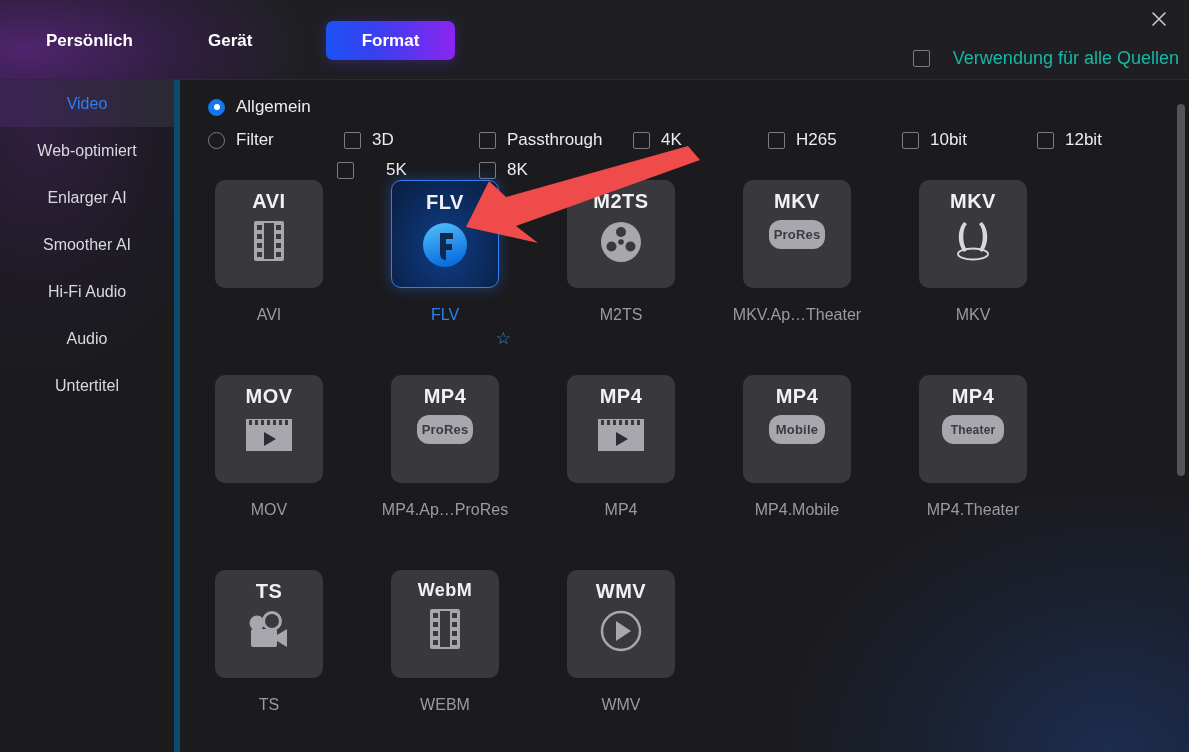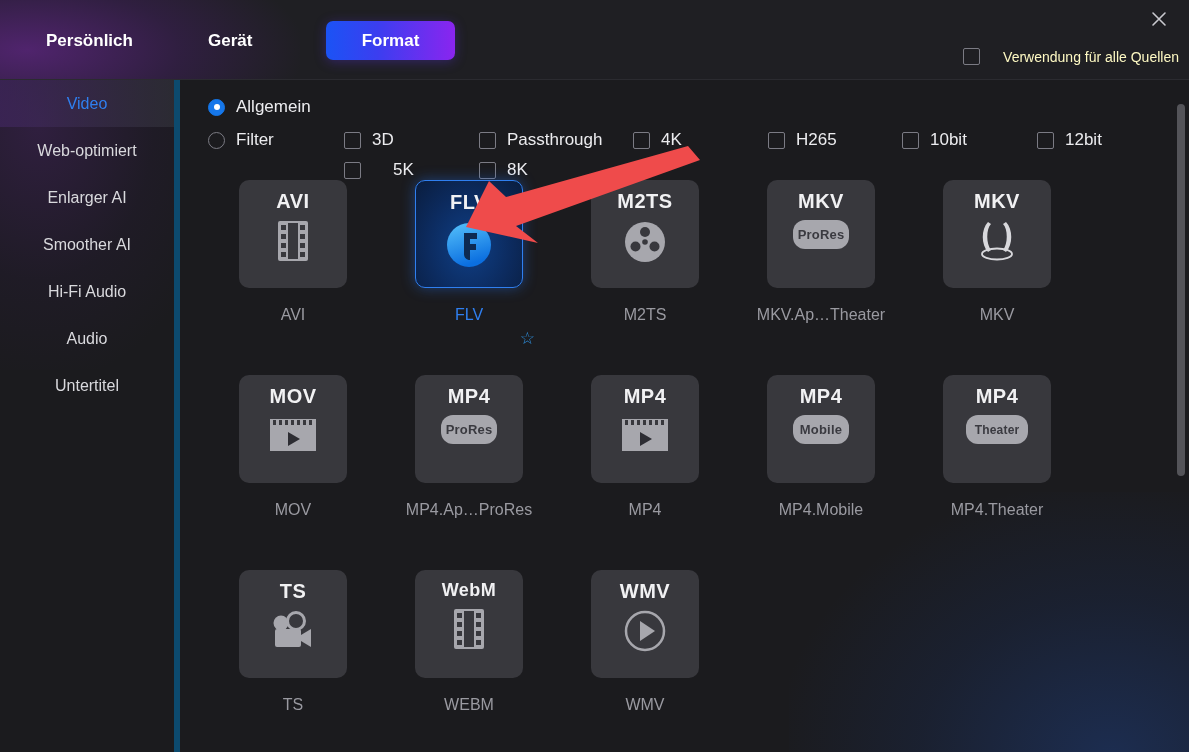--- a/index.html
+++ b/index.html
@@ -54,21 +54,21 @@
     position: absolute; right: 12px; top: 3px;
     width: 36px; height: 32px;
     display: flex; align-items: center; justify-content: center;
     color: #c9c9cf;
     cursor: pointer;
   }
 
   #all-sources {
     position: absolute; right: 10px; top: 48px;
     display: flex; align-items: center; gap: 23px;
-    font-size: 14px; color: #fef9c3;
+    font-size: 18px; color: #14b8a6;
     white-space: nowrap;
   }
 
   
   .cb {
     width: 17px; height: 17px;
     border: 1.6px solid #7b7b84;
     border-radius: 2px;
     background: transparent;
     flex: 0 0 auto;
@@ -139,38 +139,37 @@
   
   #filter-area { position: absolute; left: 0; top: 0; width: 1008px; height: 90px; }
   .opt {
     position: absolute;
     display: flex; align-items: center; gap: 11px;
     font-size: 17px; color: #ececef; white-space: nowrap;
   }
   #opt-allgemein { left: 27px; top: 17px; }
   #opt-filter    { left: 27px; top: 50px; }
   #opt-3d   { left: 163px; top: 50px; }
-  #opt-5k   { left: 163px; top: 80px; gap: 32px; }
+  #opt-5k   { left: 156px; top: 80px; gap: 32px; }
   #opt-pass { left: 298px; top: 50px; }
   #opt-8k   { left: 298px; top: 80px; }
   #opt-4k   { left: 452px; top: 50px; }
   #opt-h265 { left: 587px; top: 50px; }
   #opt-10bit{ left: 721px; top: 50px; }
   #opt-12bit{ left: 856px; top: 50px; }
 
   
   #grid {
     position: absolute; left: 0; top: 100px;
     width: 1008px; height: 572px;
   }
   .grid-row {
     position: relative;
     height: 195px;
     display: flex;
-    padding-left: 24px;
   }
   .cell {
     position: relative;
     width: 176px;
     flex: 0 0 176px;
     display: flex; flex-direction: column; align-items: center;
   }
   .cell.empty { visibility: hidden; }
   .tile {
     position: relative;

